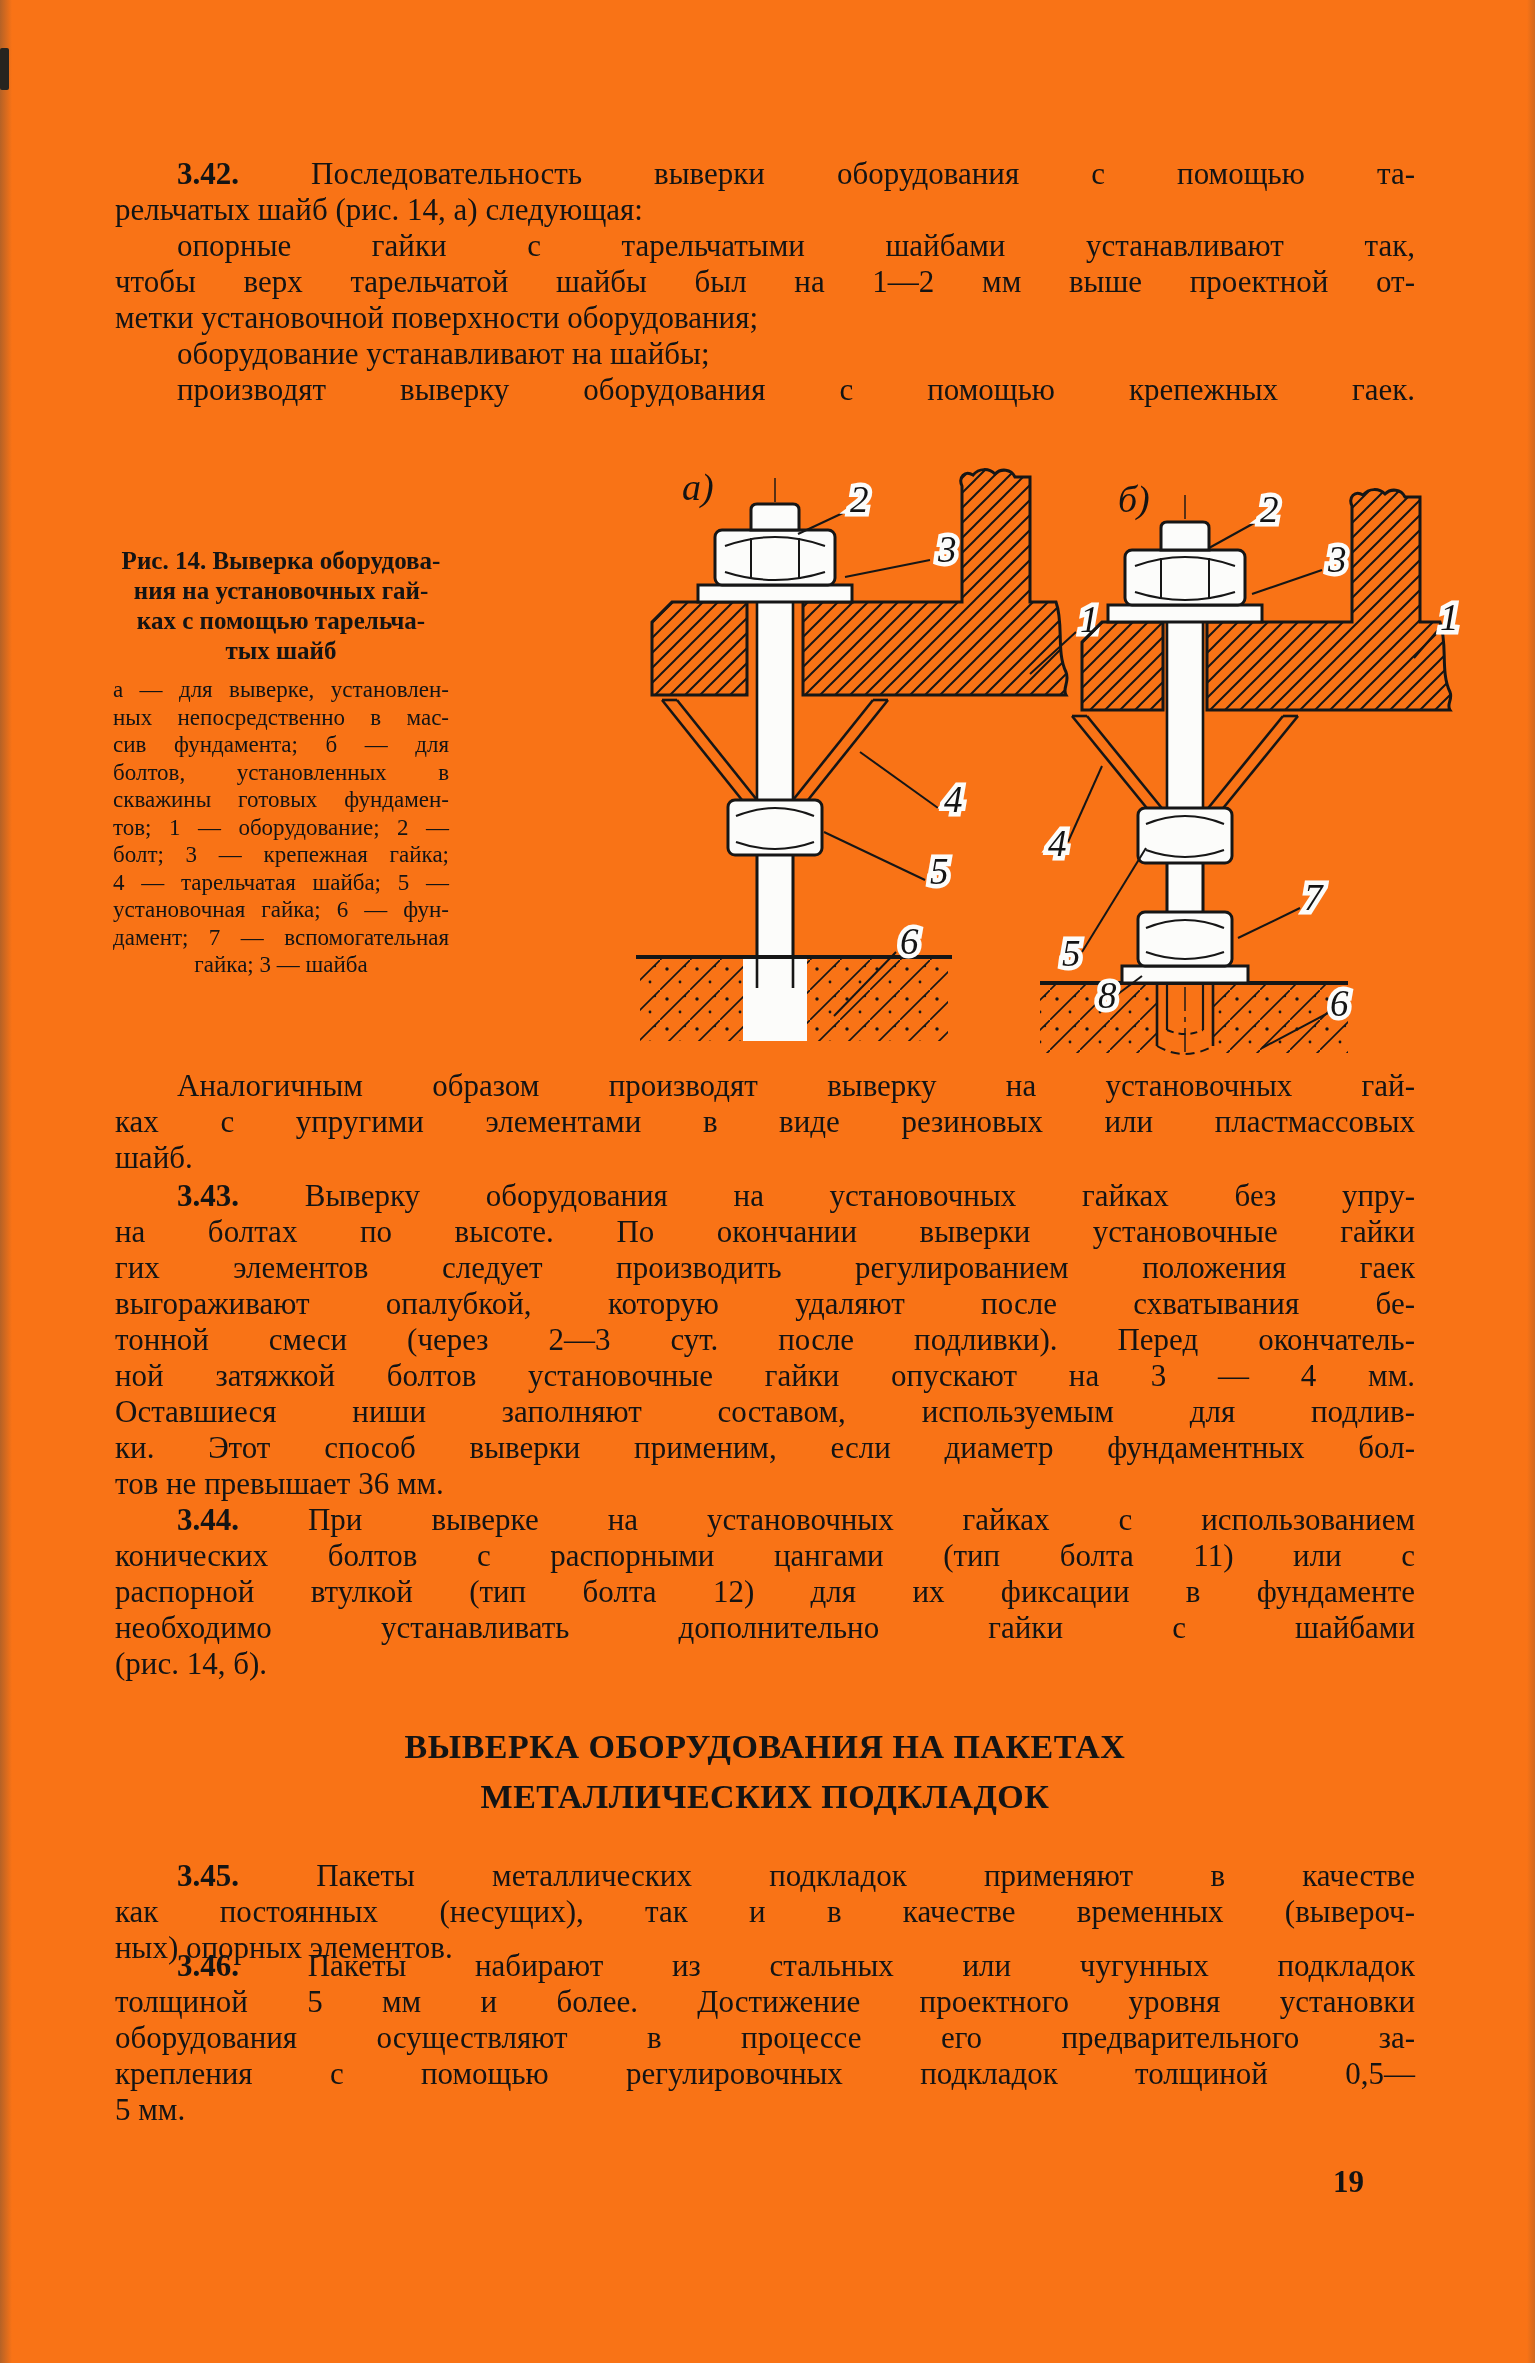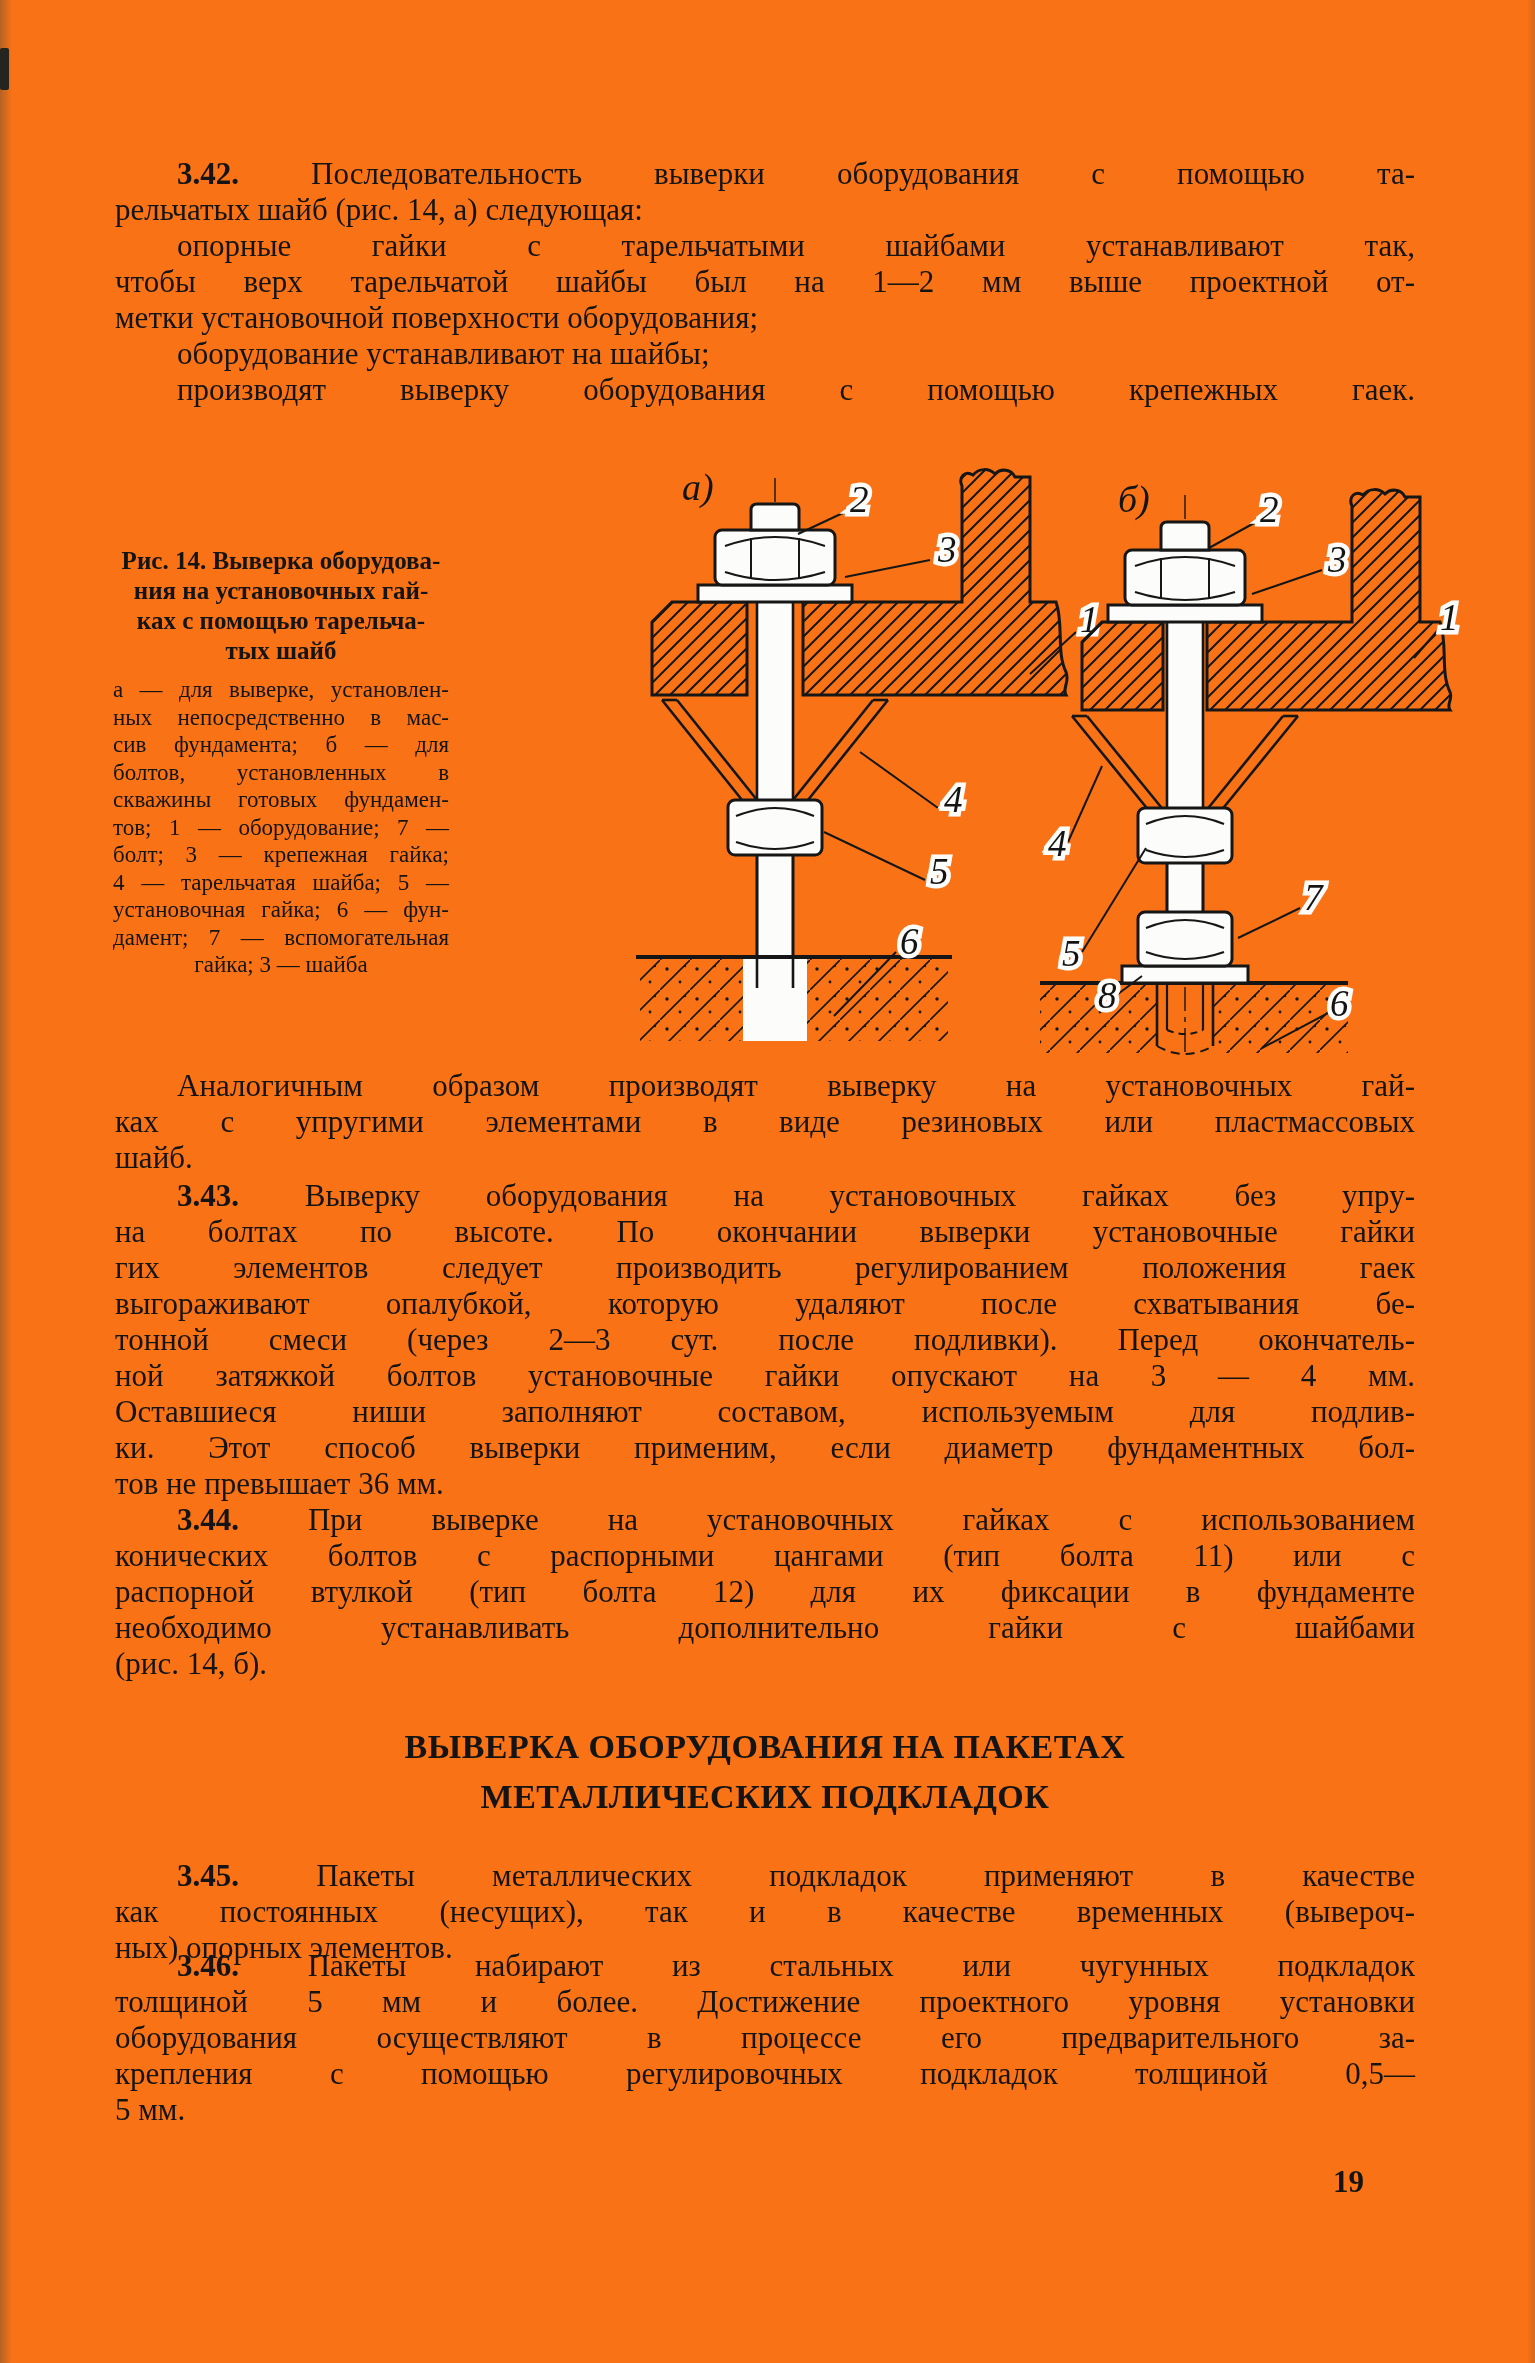--- a/index.html
+++ b/index.html
@@ -68,21 +68,21 @@
     <div class="ln" style="font-size:25px;line-height:30px;height:30px;">ках с помощью тарельча-</div>
     <div class="ln" style="font-size:25px;line-height:30px;height:30px;">тых шайб</div>
   </div>
 
   <div class="cap-legend">
     <div class="ln j">а — для выверке, установлен-</div>
     <div class="ln j">ных непосредственно в мас-</div>
     <div class="ln j">сив фундамента; б — для</div>
     <div class="ln j">болтов, установленных в</div>
     <div class="ln j">скважины готовых фундамен-</div>
-    <div class="ln j">тов; 1 — оборудование; 7 —</div>
+    <div class="ln j">тов; 1 — оборудование; 2 —</div>
     <div class="ln j">болт; 3 — крепежная гайка;</div>
     <div class="ln j">4 — тарельчатая шайба; 5 —</div>
     <div class="ln j">установочная гайка; 6 — фун-</div>
     <div class="ln j">дамент; 7 — вспомогательная</div>
     <div class="ln cntr">гайка; 3 — шайба</div>
   </div>
 
   <svg class="fig" width="1030" height="625" viewBox="430 450 1030 625">
     <defs>
       <pattern id="hsteel" patternUnits="userSpaceOnUse" width="15" height="15">

